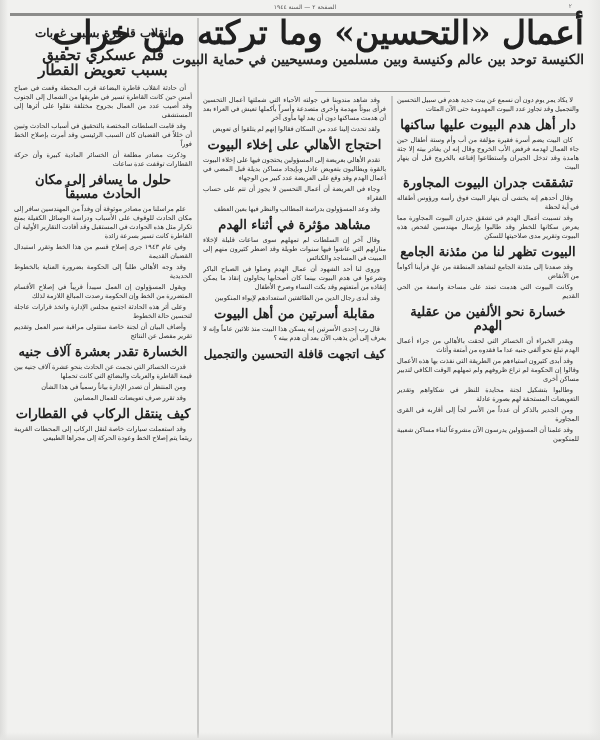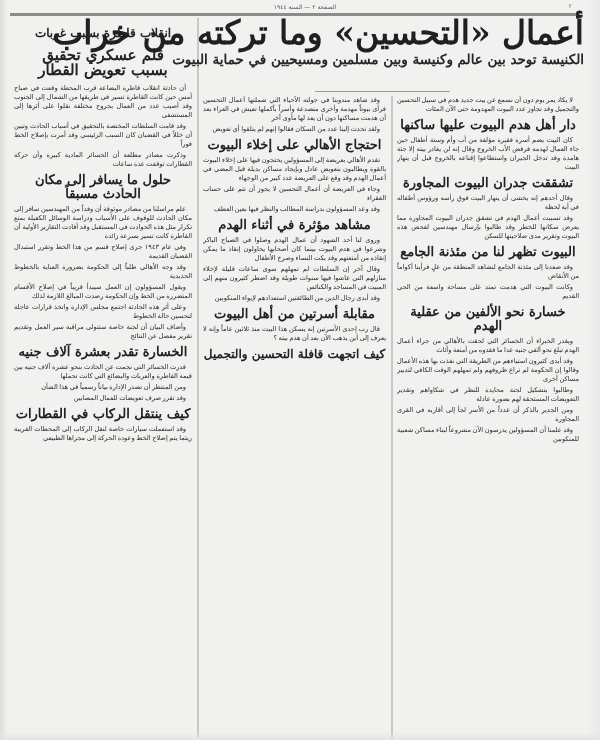--- a/index.html
+++ b/index.html
@@ -81,22 +81,22 @@
       <p class="para">ولقد تحدث إلينا عدد من السكان فقالوا إنهم لم يتلقوا أي تعويض</p>
     </div>
     <div>
       <div class="sub">احتجاج الأهالي على إخلاء البيوت</div>
       <p class="para">تقدم الأهالي بعريضة إلى المسؤولين يحتجون فيها على إخلاء البيوت بالقوة ويطالبون بتعويض عادل وبإيجاد مساكن بديلة قبل المضي في أعمال الهدم وقد وقع على العريضة عدد كبير من الوجهاء</p>
       <p class="para">وجاء في العريضة أن أعمال التحسين لا يجوز أن تتم على حساب الفقراء</p>
       <p class="para">وقد وعد المسؤولون بدراسة المطالب والنظر فيها بعين العطف</p>
     </div>
     <div>
       <div class="sub">مشاهد مؤثرة في أثناء الهدم</div>
+      <p class="para">وقال آخر إن السلطات لم تمهلهم سوى ساعات قليلة لإخلاء منازلهم التي عاشوا فيها سنوات طويلة وقد اضطر كثيرون منهم إلى المبيت في المساجد والكنائس</p>
       <p class="para">وروى لنا أحد الشهود أن عمال الهدم وصلوا في الصباح الباكر وشرعوا في هدم البيوت بينما كان أصحابها يحاولون إنقاذ ما يمكن إنقاذه من أمتعتهم وقد بكت النساء وصرخ الأطفال</p>
-      <p class="para">وقال آخر إن السلطات لم تمهلهم سوى ساعات قليلة لإخلاء منازلهم التي عاشوا فيها سنوات طويلة وقد اضطر كثيرون منهم إلى المبيت في المساجد والكنائس</p>
       <p class="para">وقد أبدى رجال الدين من الطائفتين استعدادهم لإيواء المنكوبين</p>
     </div>
     <div>
       <div class="sub">مقابلة أسرتين من أهل البيوت</div>
       <p class="para">قال رب إحدى الأسرتين إنه يسكن هذا البيت منذ ثلاثين عاماً وإنه لا يعرف إلى أين يذهب الآن بعد أن هدم بيته ؟</p>
     </div>
     <div>
       <div class="sub" style="font-size:12px;">كيف اتجهت قافلة التحسين والتجميل</div>
     </div>
   </div>

